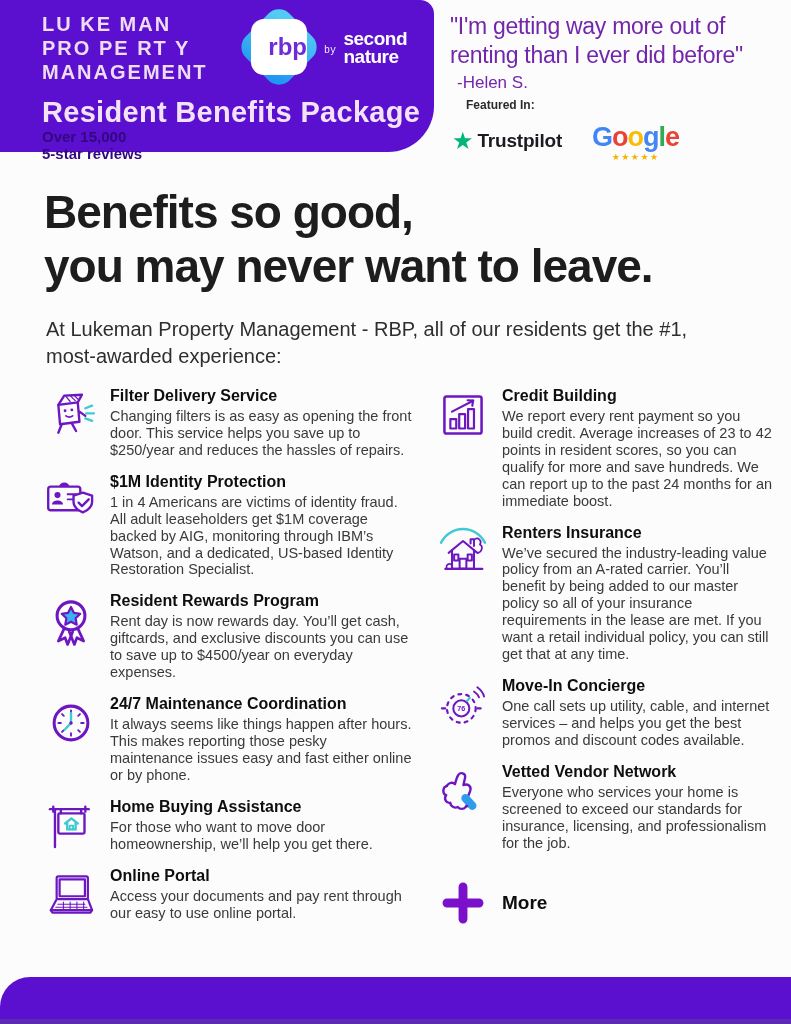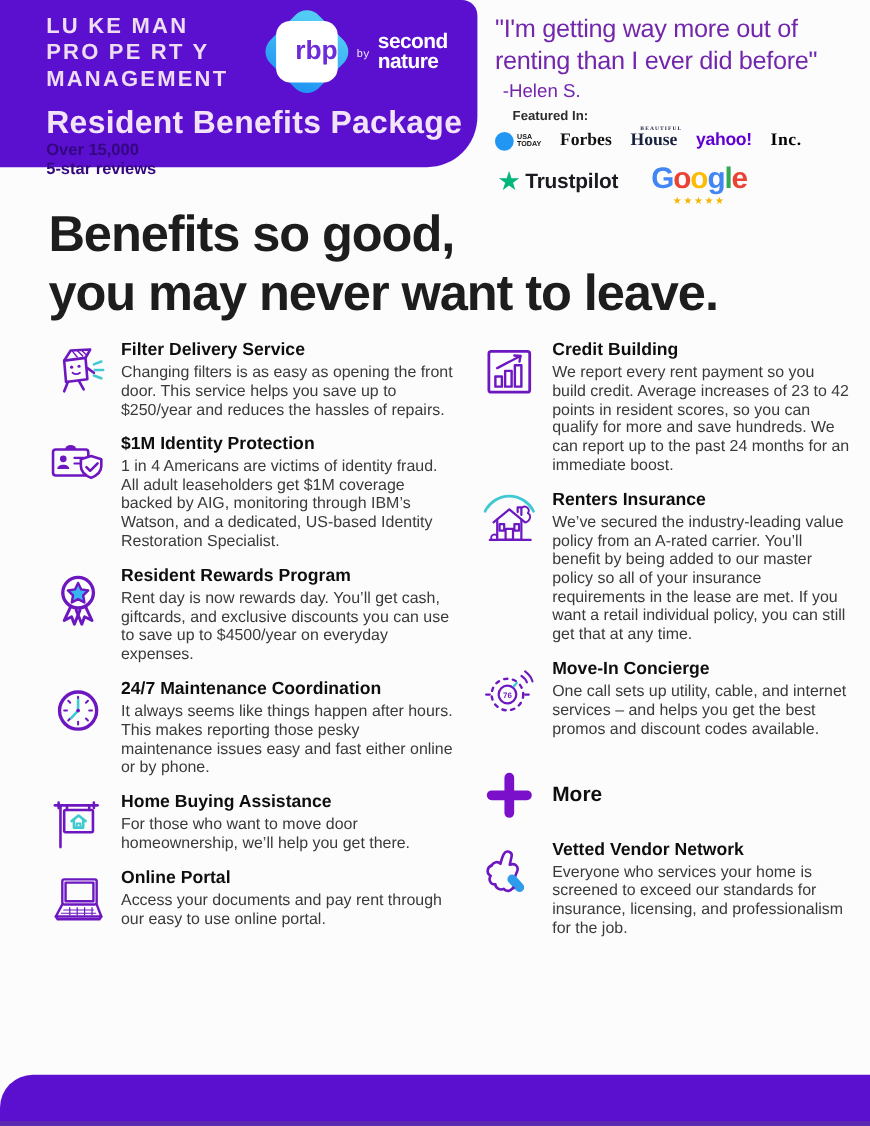--- a/index.html
+++ b/index.html
@@ -104,51 +104,36 @@
       <div class="banner">Resident Benefits Package</div>
       <div class="reviews preline">Over 15,000
 5-star reviews</div>
     </div>
 
     <div class="quote-block">
       <div class="quote preline">"I'm getting way more out of
 renting than I ever did before"</div>
       <div class="attribution">-Helen S.</div>
       <div class="featured-label">Featured In:</div>
-      <div class="press-row">
-        <div class="usatoday">
-          <span class="usat-dot"></span>
-          <span class="usat-text">
-            <span>USA</span>
-            <span>TODAY</span>
-          </span>
-        </div>
-        <span class="forbes">Forbes</span>
-        <span class="house">
-          <span class="tiny">BEAUTIFUL</span>
-          <span>House</span>
-        </span>
-        <span class="yahoo">yahoo!</span>
-        <span class="inc">Inc.</span>
-      </div>
       <div class="rating-row">
         <div class="trustpilot">
           <span class="tp-star">★</span>
           <span class="tp-label">Trustpilot</span>
         </div>
         <div class="google">
           <div class="g-letters"><span style="color: rgb(66, 133, 244);">G</span><span style="color: rgb(234, 67, 53);">o</span><span style="color: rgb(251, 188, 5);">o</span><span style="color: rgb(66, 133, 244);">g</span><span style="color: rgb(52, 168, 83);">l</span><span style="color: rgb(234, 67, 53);">e</span></div>
           <div class="g-stars">★★★★★</div>
         </div>
       </div>
     </div>
   </header>
 
   <h1 class="headline preline">Benefits so good,
 you may never want to leave.</h1>
+  <p class="intro">At Lukeman Property Management - RBP, all of our residents get the #1, most-awarded experience:</p>
 
   <div class="benefits">
     <div class="col col-left" id="left-col">
         <div class="benefit">
           <div class="benefit-icon">
             <svg viewBox="0 0 64 64">
     <g fill="none" stroke="#6d17c0" stroke-width="2.8" stroke-linecap="round" stroke-linejoin="round">
       <path d="M17 20 L40 17 L42 40 L19 43 Z"></path>
                 <path d="M17 20 L24 9 L45 8 L40 17"></path>
       <path d="M26 10 L31 16 M31 9 L37 15 M36 9 L41 14" stroke-width="1.5"></path>
@@ -309,43 +294,43 @@
     <path d="M45 16 c3 2 5 4 6 7 M49 11 c4 3 7 7 8 11" stroke-width="2.2"></path>
     <path d="M37 27 l3 -3.5" stroke="#3fc9d1" stroke-width="2.6"></path>
     <text x="30" y="39.5" text-anchor="middle" font-size="8.5" font-weight="bold" fill="#6d17c0" stroke="none" font-family="Liberation Sans, sans-serif">76</text>
             </svg>
           </div>
           <div class="benefit-text">
             <h3>Move-In Concierge</h3>
             <p>One call sets up utility, cable, and internet services – and helps you get the best promos and discount codes available.</p>
           </div>
         </div>
-        <div class="benefit benefit-more">
-          <div class="benefit-icon">
-            <svg viewBox="0 0 64 64">
-    <path d="M32 13 V51 M13 32 H51" stroke="#7a10c9" stroke-width="10.5" stroke-linecap="round" fill="none"></path>
-            </svg>
-          </div>
-          <div class="benefit-text">
-            <h3>More</h3>
-          </div>
-        </div>
         <div class="benefit">
           <div class="benefit-icon">
             <svg viewBox="0 0 64 64">
     <g fill="none" stroke="#6d17c0" stroke-width="2.8" stroke-linecap="round" stroke-linejoin="round">
       <path d="M13 26 c-5 1 -6 9 -1 11 c-3 4 0 10 5 9 c0 4 5 7 9 5 c2 3 7 3 9 0 l5 -6"></path>
       <path d="M12.5 26 c3 -4 7 -5 10 -2 c0 0 2 -8 4 -11 c2 -4 9 -2 8 3 l-2 9 c5 -2 10 1 8 7 l-4 10"></path>
               </g>
     <rect x="34" y="34" width="10" height="22" rx="5" fill="#2e9ceb" transform="rotate(-42 39 45)"></rect>
     <circle cx="36.5" cy="50" r="1.6" fill="#6d17c0"></circle>
             </svg>
           </div>
           <div class="benefit-text">
             <h3>Vetted Vendor Network</h3>
             <p>Everyone who services your home is screened to exceed our standards for insurance, licensing, and professionalism for the job.</p>
           </div>
         </div>
+        <div class="benefit benefit-more">
+          <div class="benefit-icon">
+            <svg viewBox="0 0 64 64">
+    <path d="M32 13 V51 M13 32 H51" stroke="#7a10c9" stroke-width="10.5" stroke-linecap="round" fill="none"></path>
+            </svg>
+          </div>
+          <div class="benefit-text">
+            <h3>More</h3>
+          </div>
+        </div>
       </div>
   </div>
 
   <footer class="bottom-bar"></footer>
 </div>
 
 </body></html>

